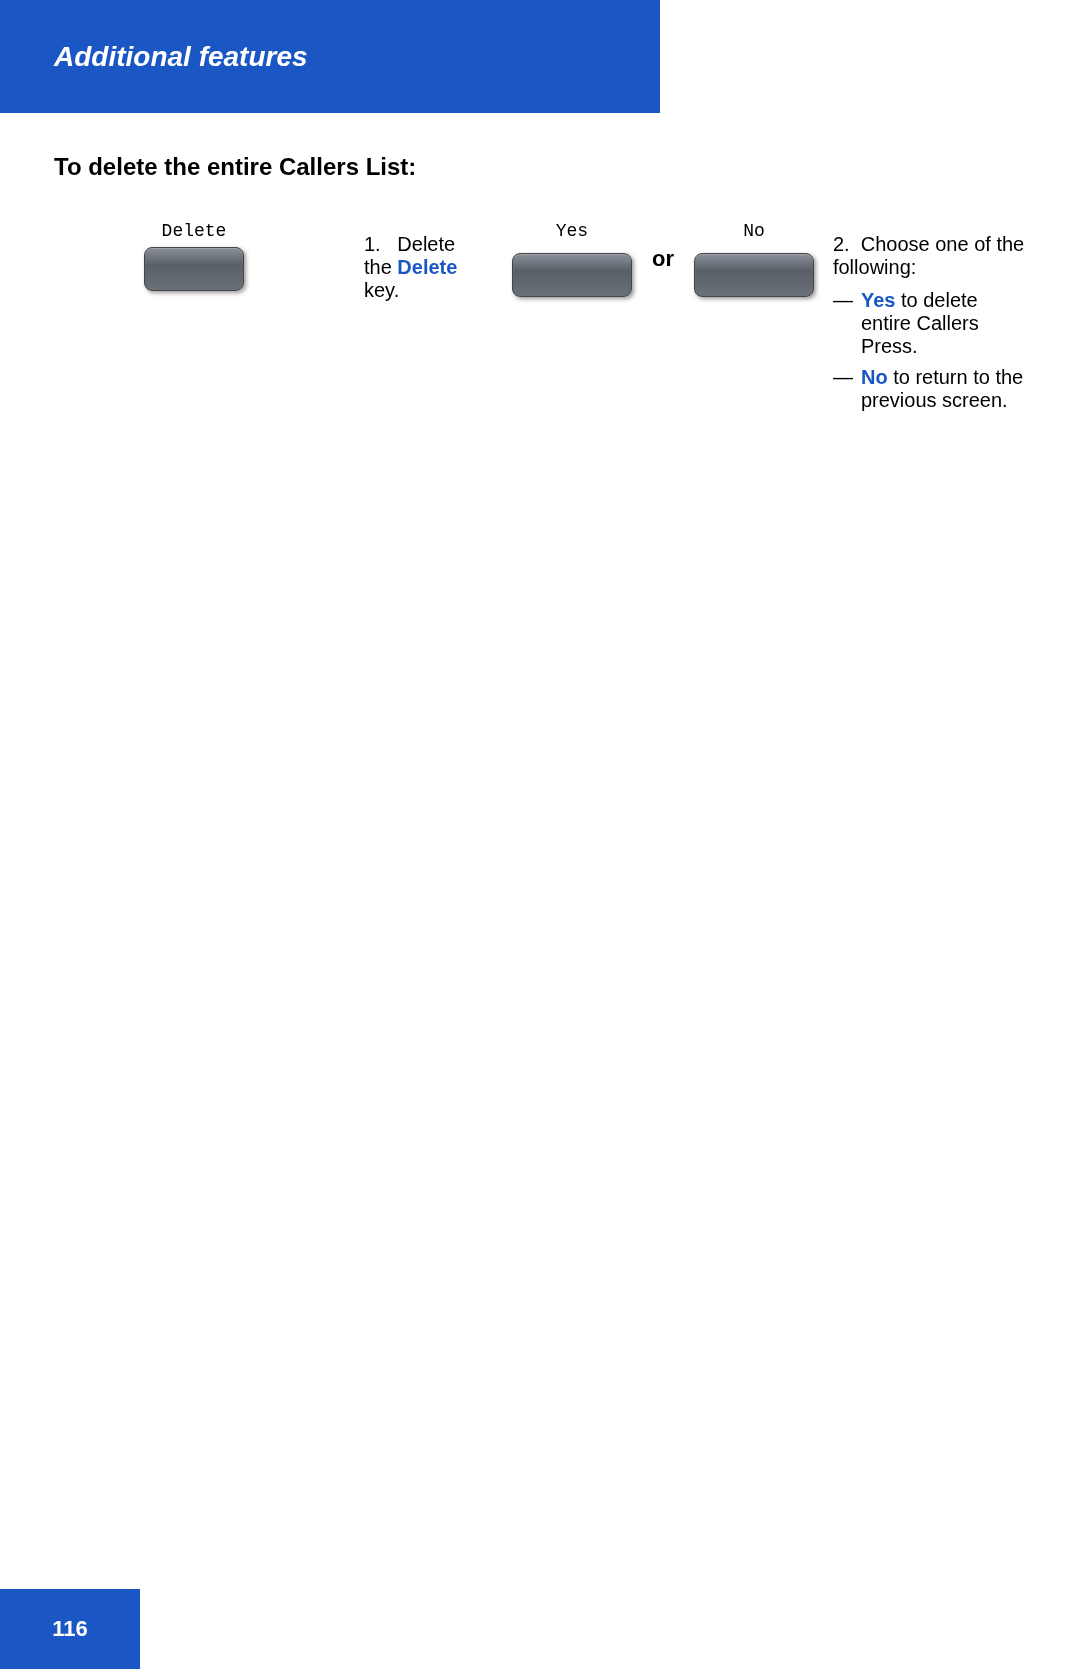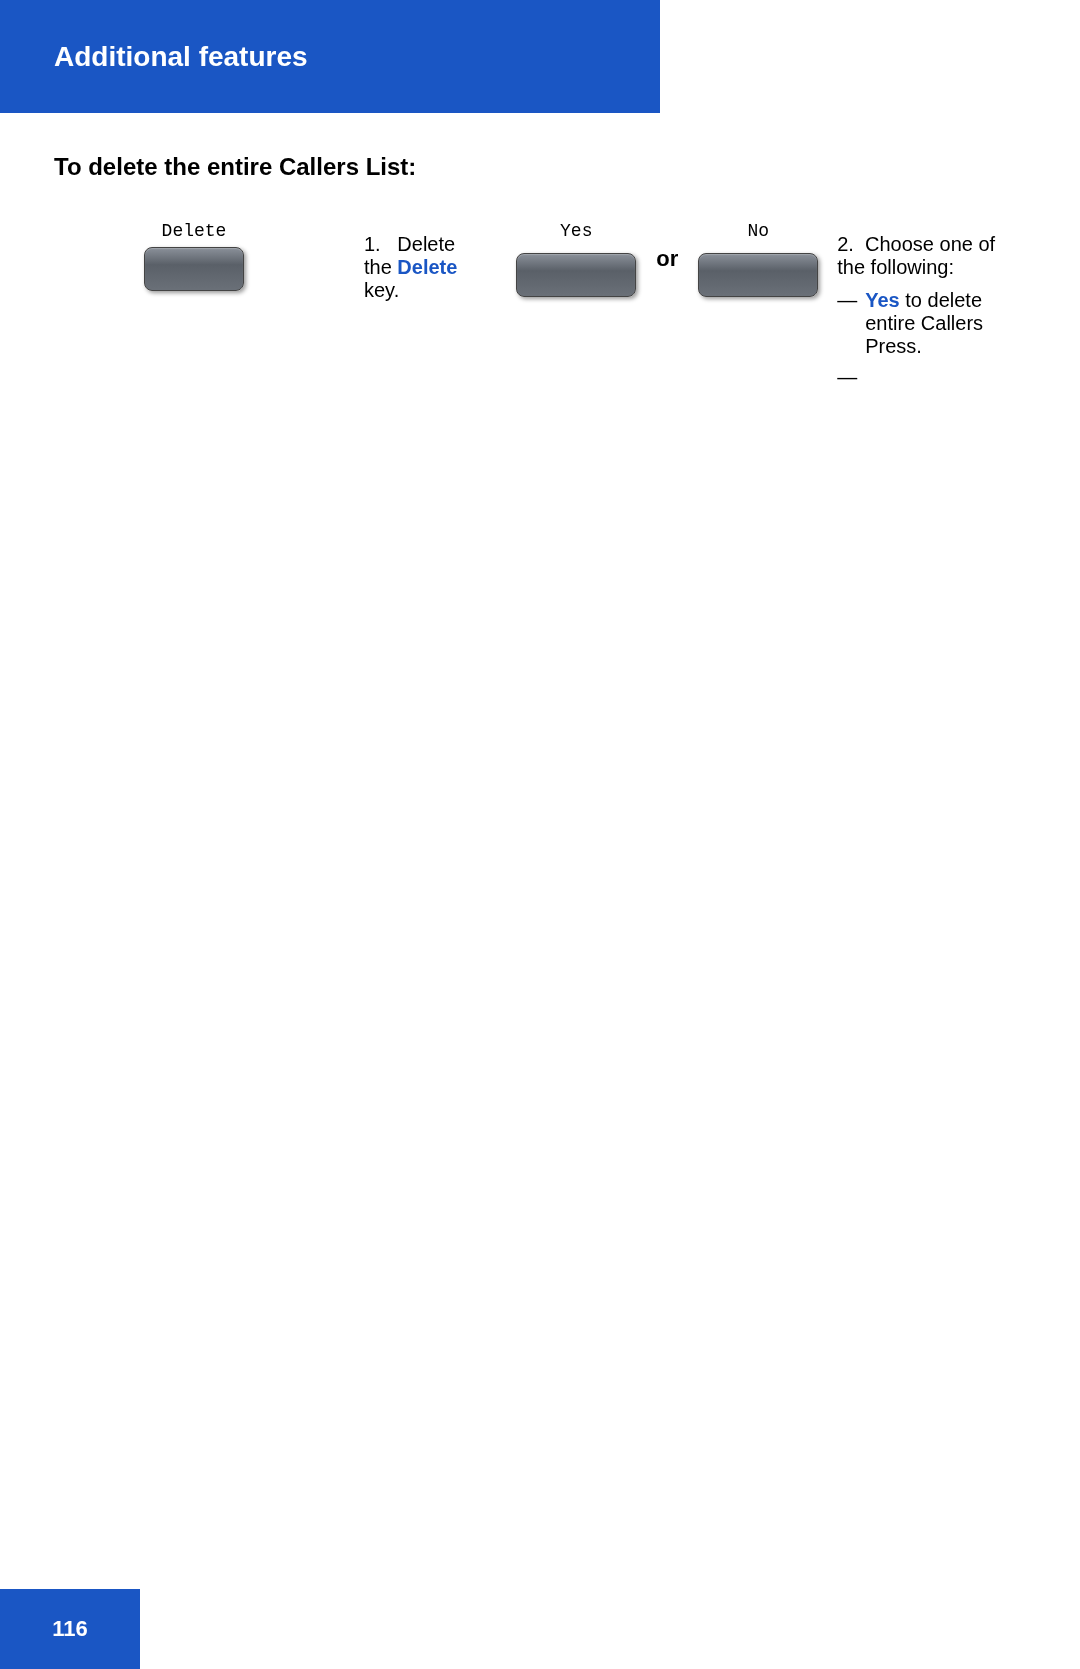--- a/index.html
+++ b/index.html
@@ -24,20 +24,21 @@
       height: 113px;
       display: flex;
       align-items: center;
       padding-left: 54px;
     }
 
     .header-title {
       color: #ffffff;
       font-size: 28px;
       font-weight: bold;
+      font-style: italic;
     }
 
     
     .main-content {
       padding: 40px 54px;
     }
 
     .section-title {
       font-size: 24px;
       font-weight: bold;
@@ -218,20 +219,21 @@
         <p>
           <span class="step-number">2.&nbsp;&nbsp;</span><span>Choose one of the following:</span>
         </p>
         <ul class="bullet-list">
           <li>
             <span class="em-dash">—</span>
             <span><span class="highlight-blue">Yes</span><span> to delete entire Callers Press.</span></span>
           </li>
           <li>
             <span class="em-dash">—</span>
+            <span><span class="highlight-blue">No</span><span> to return to the previous screen.</span></span>
           </li>
         </ul>
       </div>
     </div>
 
   </div>
 </div>
 
 <div class="footer">
   <span class="page-number">116</span>

